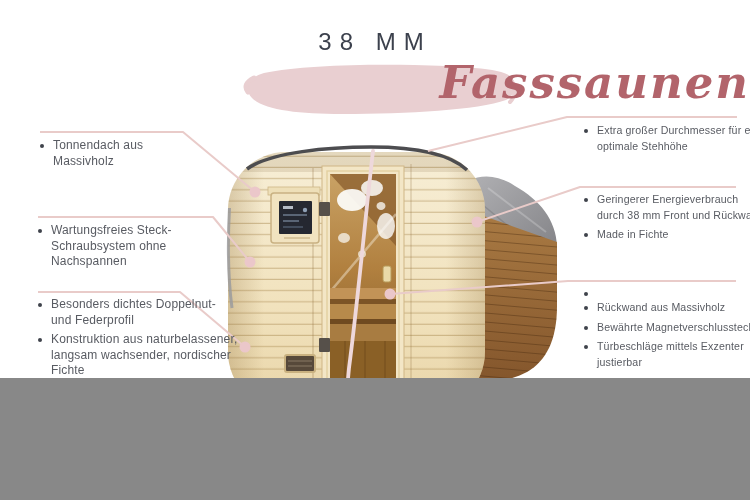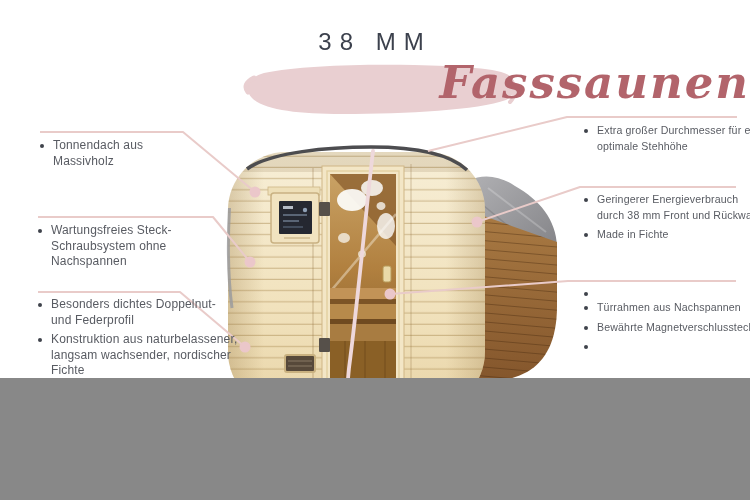--- a/index.html
+++ b/index.html
@@ -240,28 +240,29 @@
         <span class="dot"></span>
         <span class="bullet-text">Made in Fichte</span>
       </div>
     </div>
   <div id="anno-r3" class="anno">
       <div class="bullet-item">
         <span class="dot"></span>
       </div>
       <div class="bullet-item">
         <span class="dot"></span>
-        <span class="bullet-text">Türrahmen aus Nachspannen</span>
+        <span class="bullet-text">Rückwand aus Massivholz</span>
       </div>
       <div class="bullet-item">
         <span class="dot"></span>
         <span class="bullet-text">Bewährte Magnetverschlusstechnik</span>
       </div>
       <div class="bullet-item">
         <span class="dot"></span>
+        <span class="bullet-text">Türbeschläge mittels Exzenter<br>justierbar</span>
       </div>
     </div>
 
   <svg class="logo-svg" viewBox="0 0 100 108">
     <g>
       <polygon points="48,4 4,37 66,99" fill="#ffffff" stroke="#111111" stroke-width="2.5" stroke-linejoin="round"></polygon>
       <g stroke="#111111" stroke-width="3" fill="none" stroke-linecap="round">
         <path d="M34,32 C30,22 24,17 16,21"></path>
         <path d="M30,26 C26,22 20,22 16,26"></path>
         <path d="M36,28 C36,18 32,12 36,7"></path>

